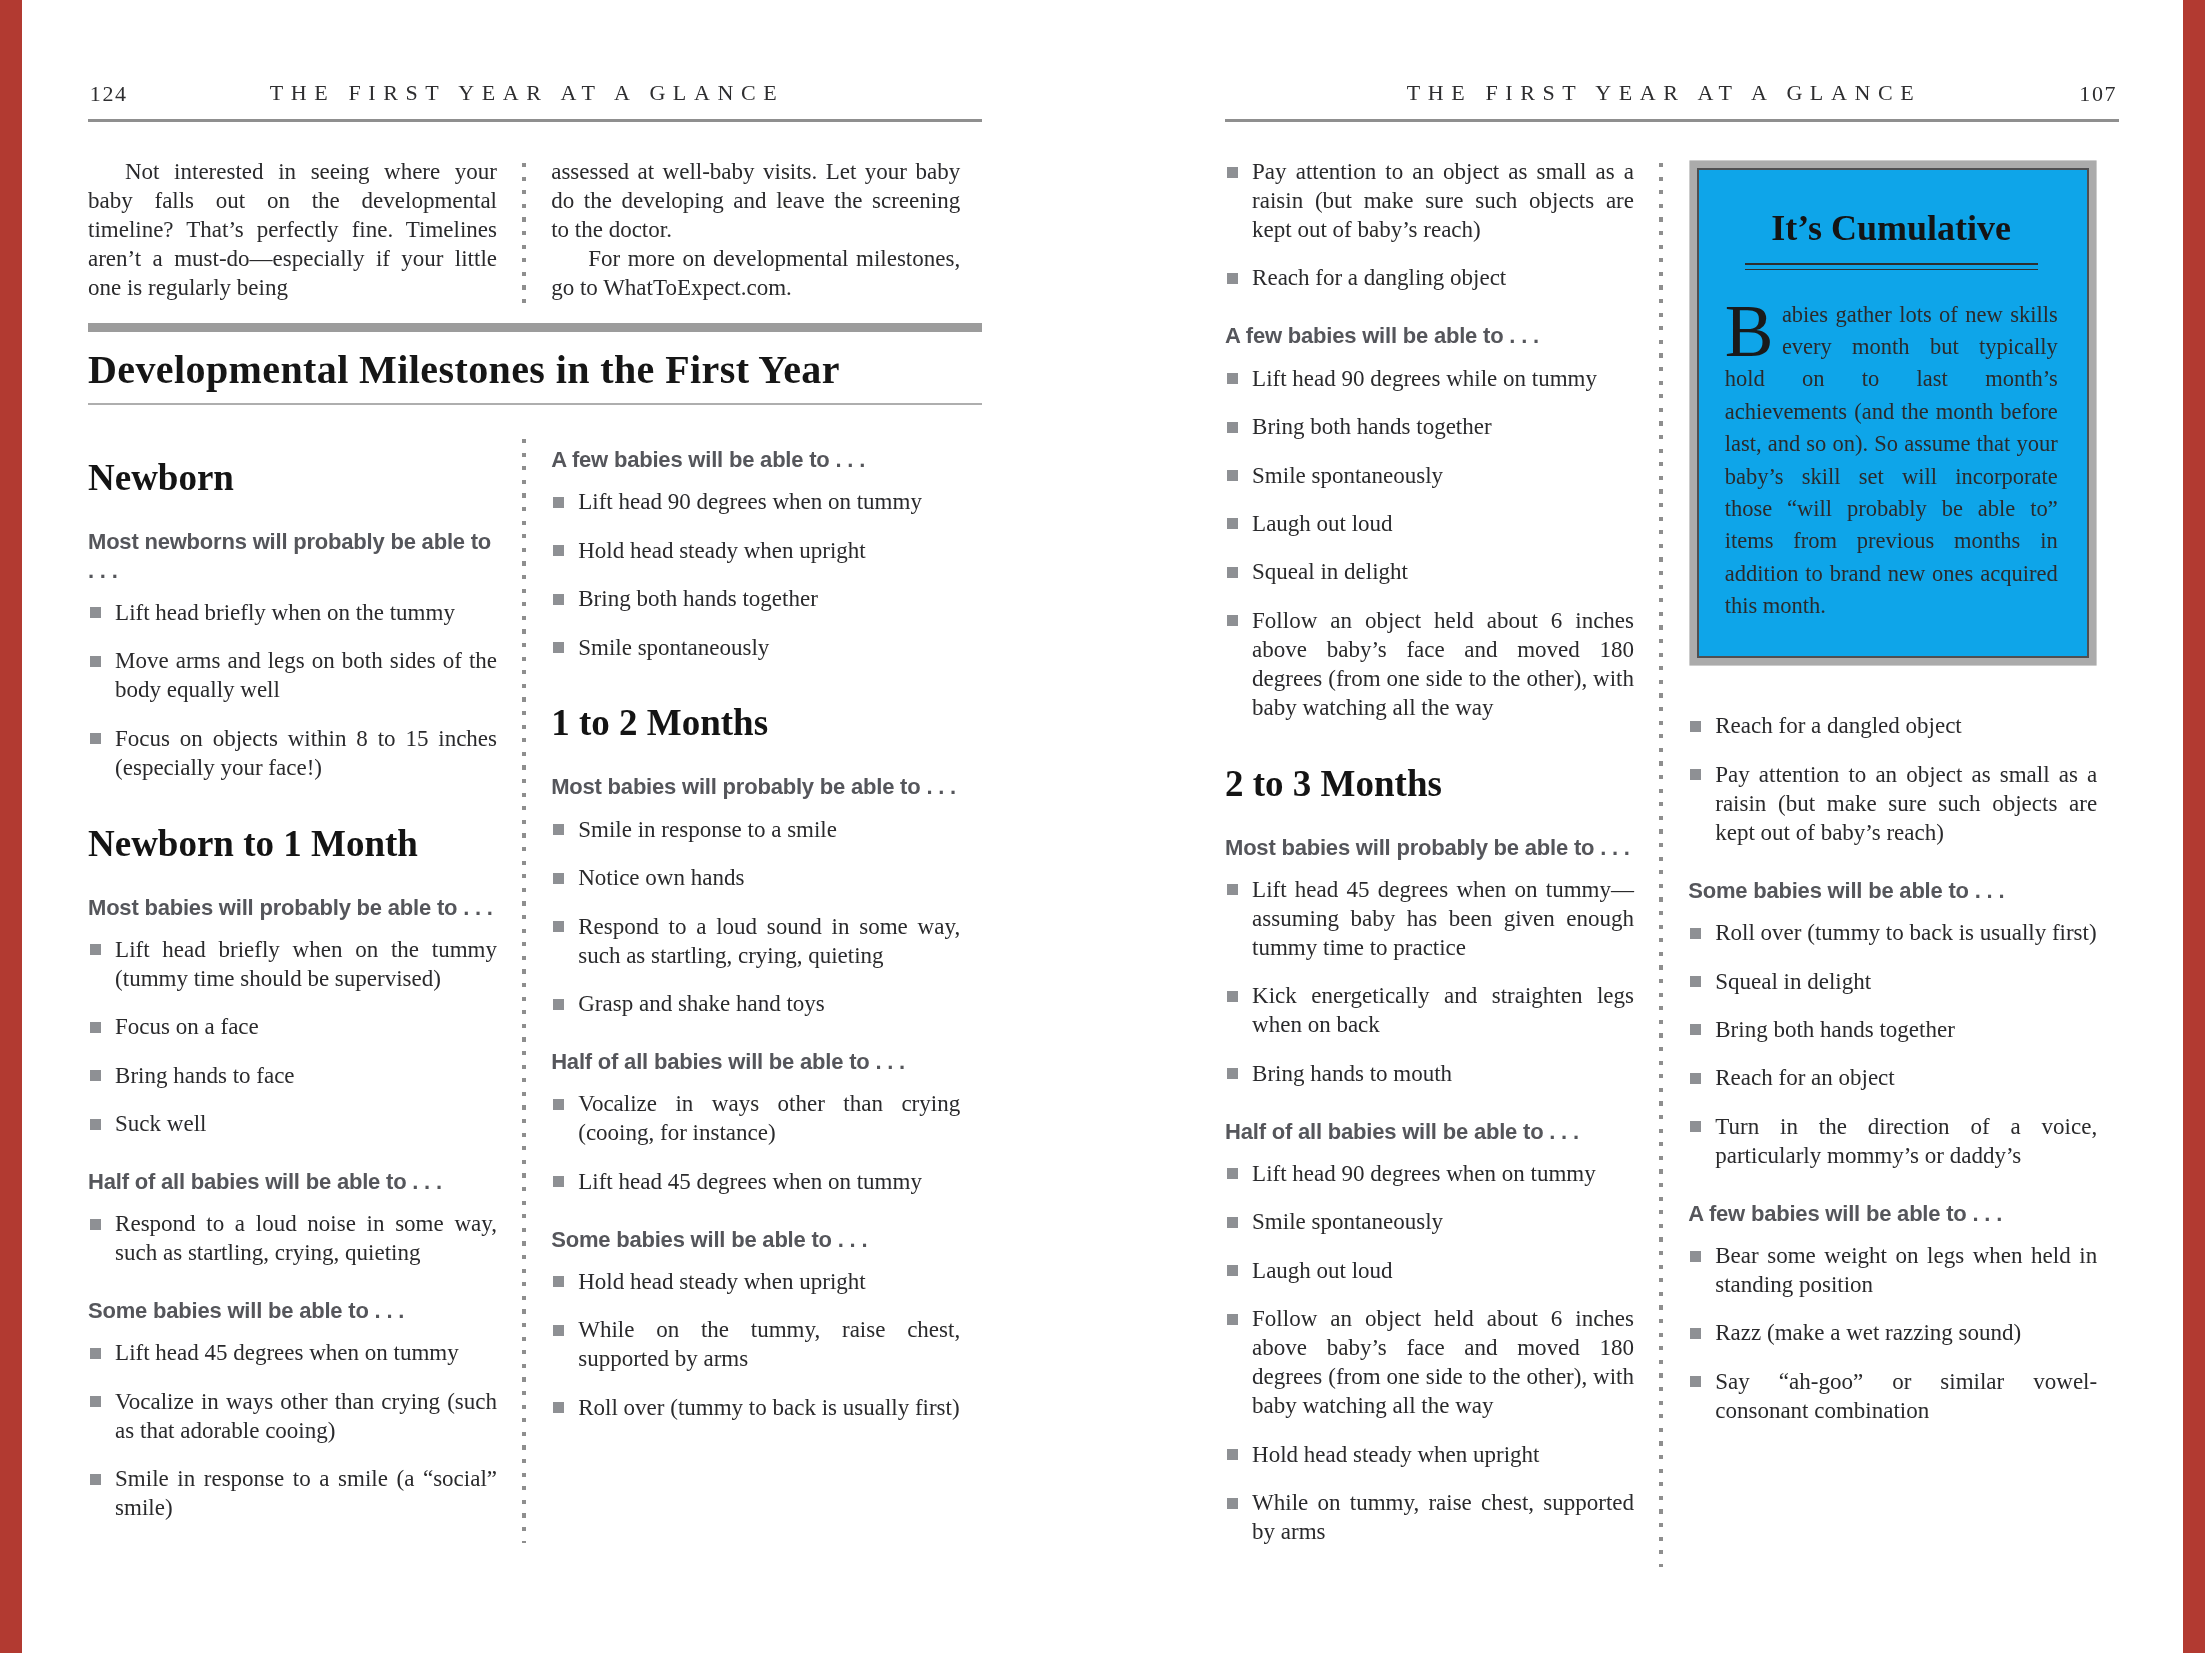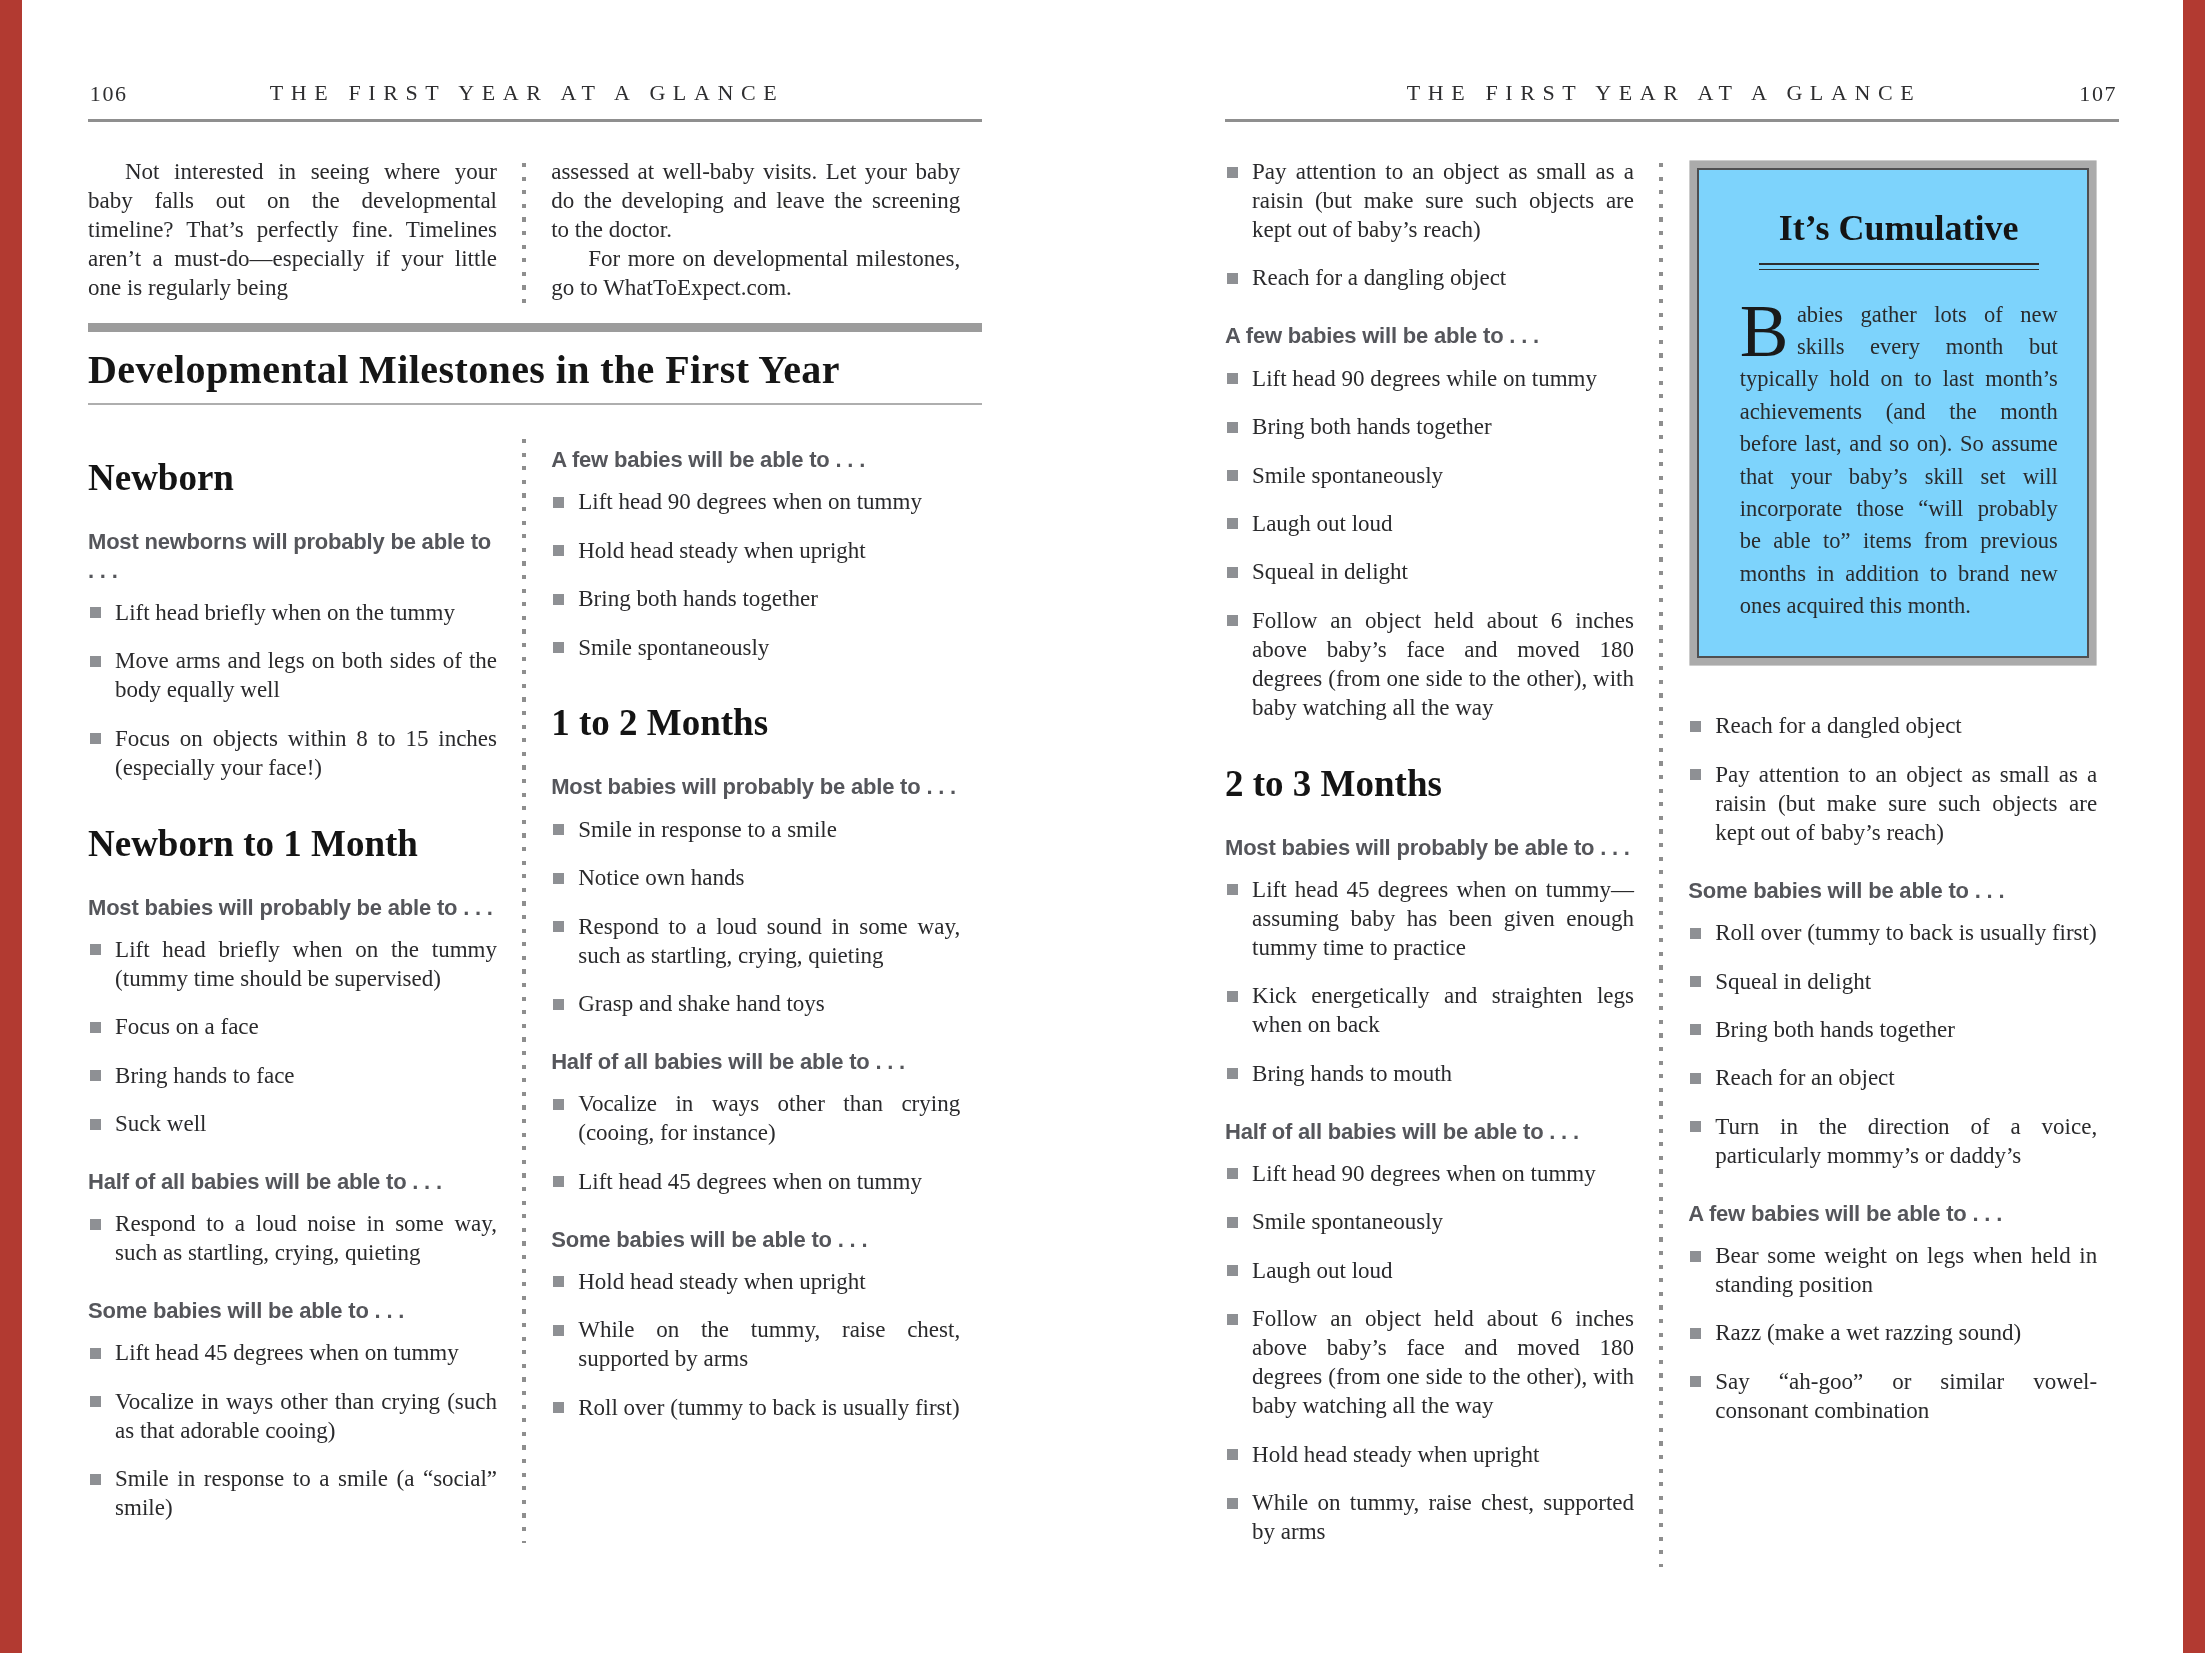--- a/index.html
+++ b/index.html
@@ -42,37 +42,37 @@
 
   .sh { font-family:"Liberation Sans", sans-serif; font-weight:bold; font-size:22px; color:#55565b;
         line-height:1.3; margin:29px 0 13.6px 0; letter-spacing:-0.2px; }
 
   .b { display:flex; margin:0 0 19.5px 0; }
   .sq { flex:0 0 11px; width:11px; height:11px; background:#8e9094; margin:8.5px 14.4px 0 1.7px; }
   .bt { font-size:23px; line-height:1.26; text-align:justify; }
 
   
   .sbwrap { margin:10.2px 8.5px 0 8.5px; }
-  .sidebar { border:2.5px solid #4f4f51; box-shadow:0 0 0 7.6px #ababab; background:#7dd3fc; padding:37px 29px 34px 41px; }
+  .sidebar { border:2.5px solid #4f4f51; box-shadow:0 0 0 7.6px #ababab; background:#0ea5e9; padding:37px 29px 34px 26px; }
   .sbtitle { font-size:36px; font-weight:bold; color:#141414; text-align:center; }
   .dbl { height:6.8px; width:88%; margin:13.6px auto 29px auto; border-top:2.5px solid #2e2e2e; border-bottom:1.7px solid #2e2e2e; }
   .sbody { font-size:22.5px; line-height:1.44; text-align:justify; }
   .dropcap { float:left; font-size:73px; line-height:54px; padding:6.8px 8.5px 0 0; color:#1a1a1a; }
 
   .gap-after-box { margin-top:54px; }
 </style>
 </head>
 <body>
 
 <div class="edge left"></div>
 <div class="edge right"></div>
 
 <div class="page" id="p106">
   <div class="phead">
-    <span class="pnum">106</span>
+    <span class="pnum">124</span>
     <span class="rhead">THE FIRST YEAR AT A GLANCE</span>
   </div>
 
   <div class="cols intro">
     <div class="col">
       <p class="ind">Not interested in seeing where your baby falls out on the developmental timeline? That’s perfectly fine. Timelines aren’t a must-do—especially if your little one is regularly being</p>
     </div>
     <div class="vdots"></div>
     <div class="col">
       <p>assessed at well-baby visits. Let your baby do the developing and leave the screening to the doctor.</p>

